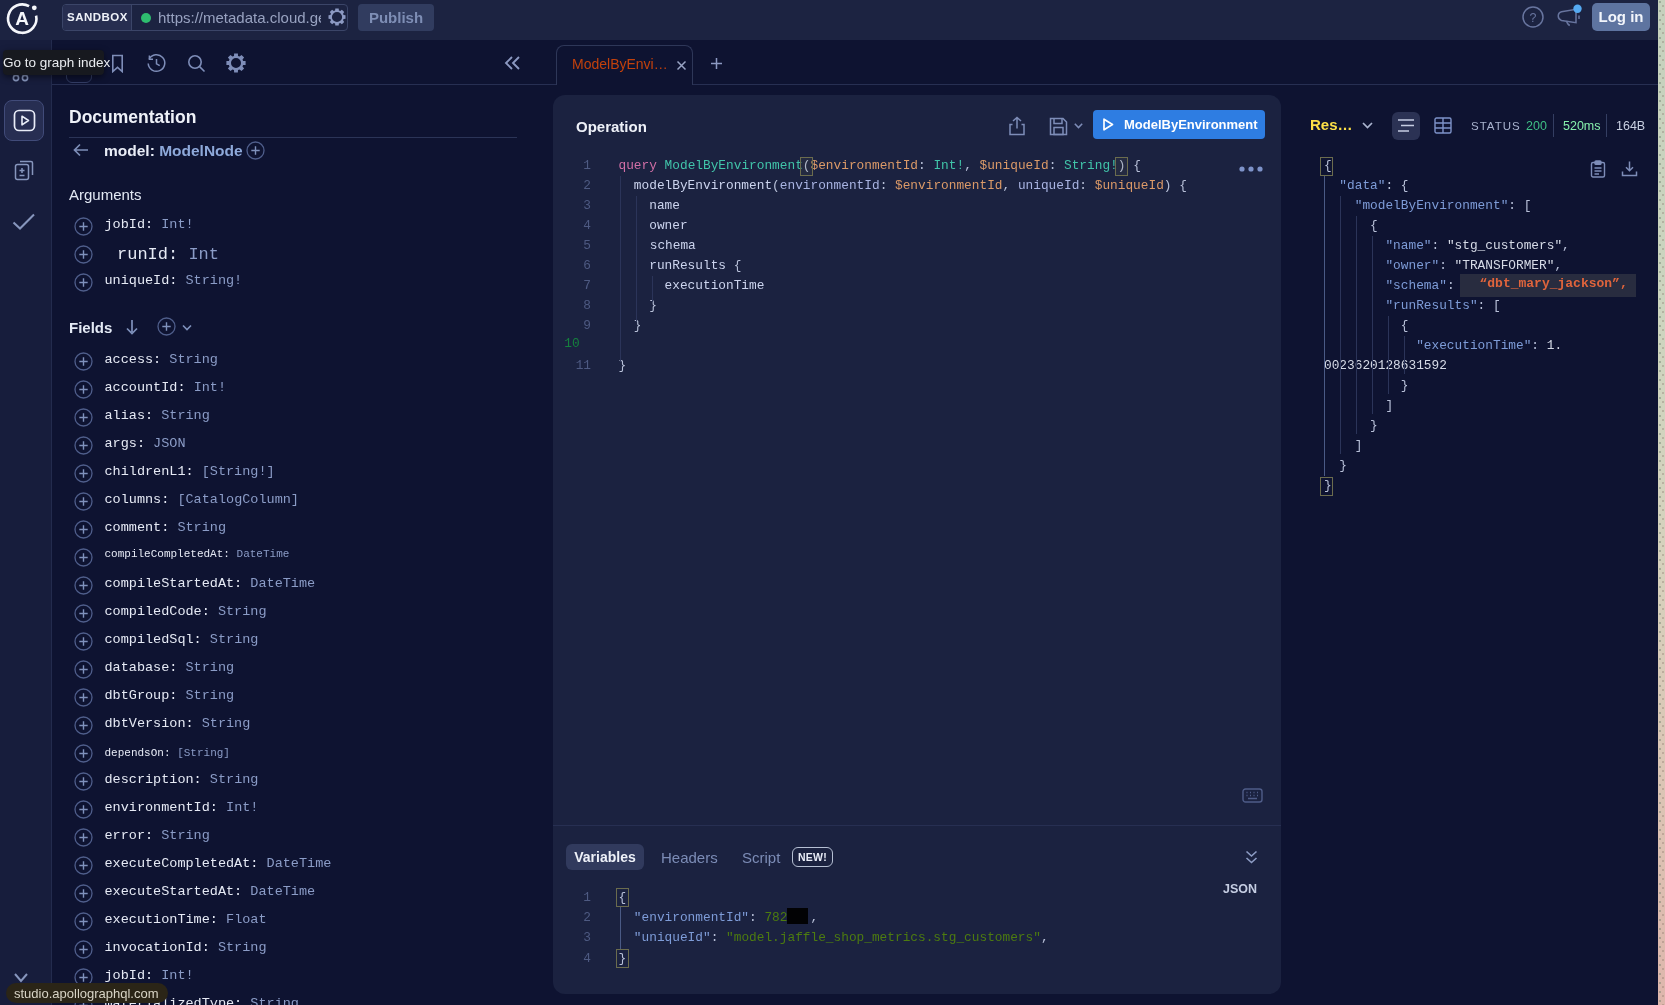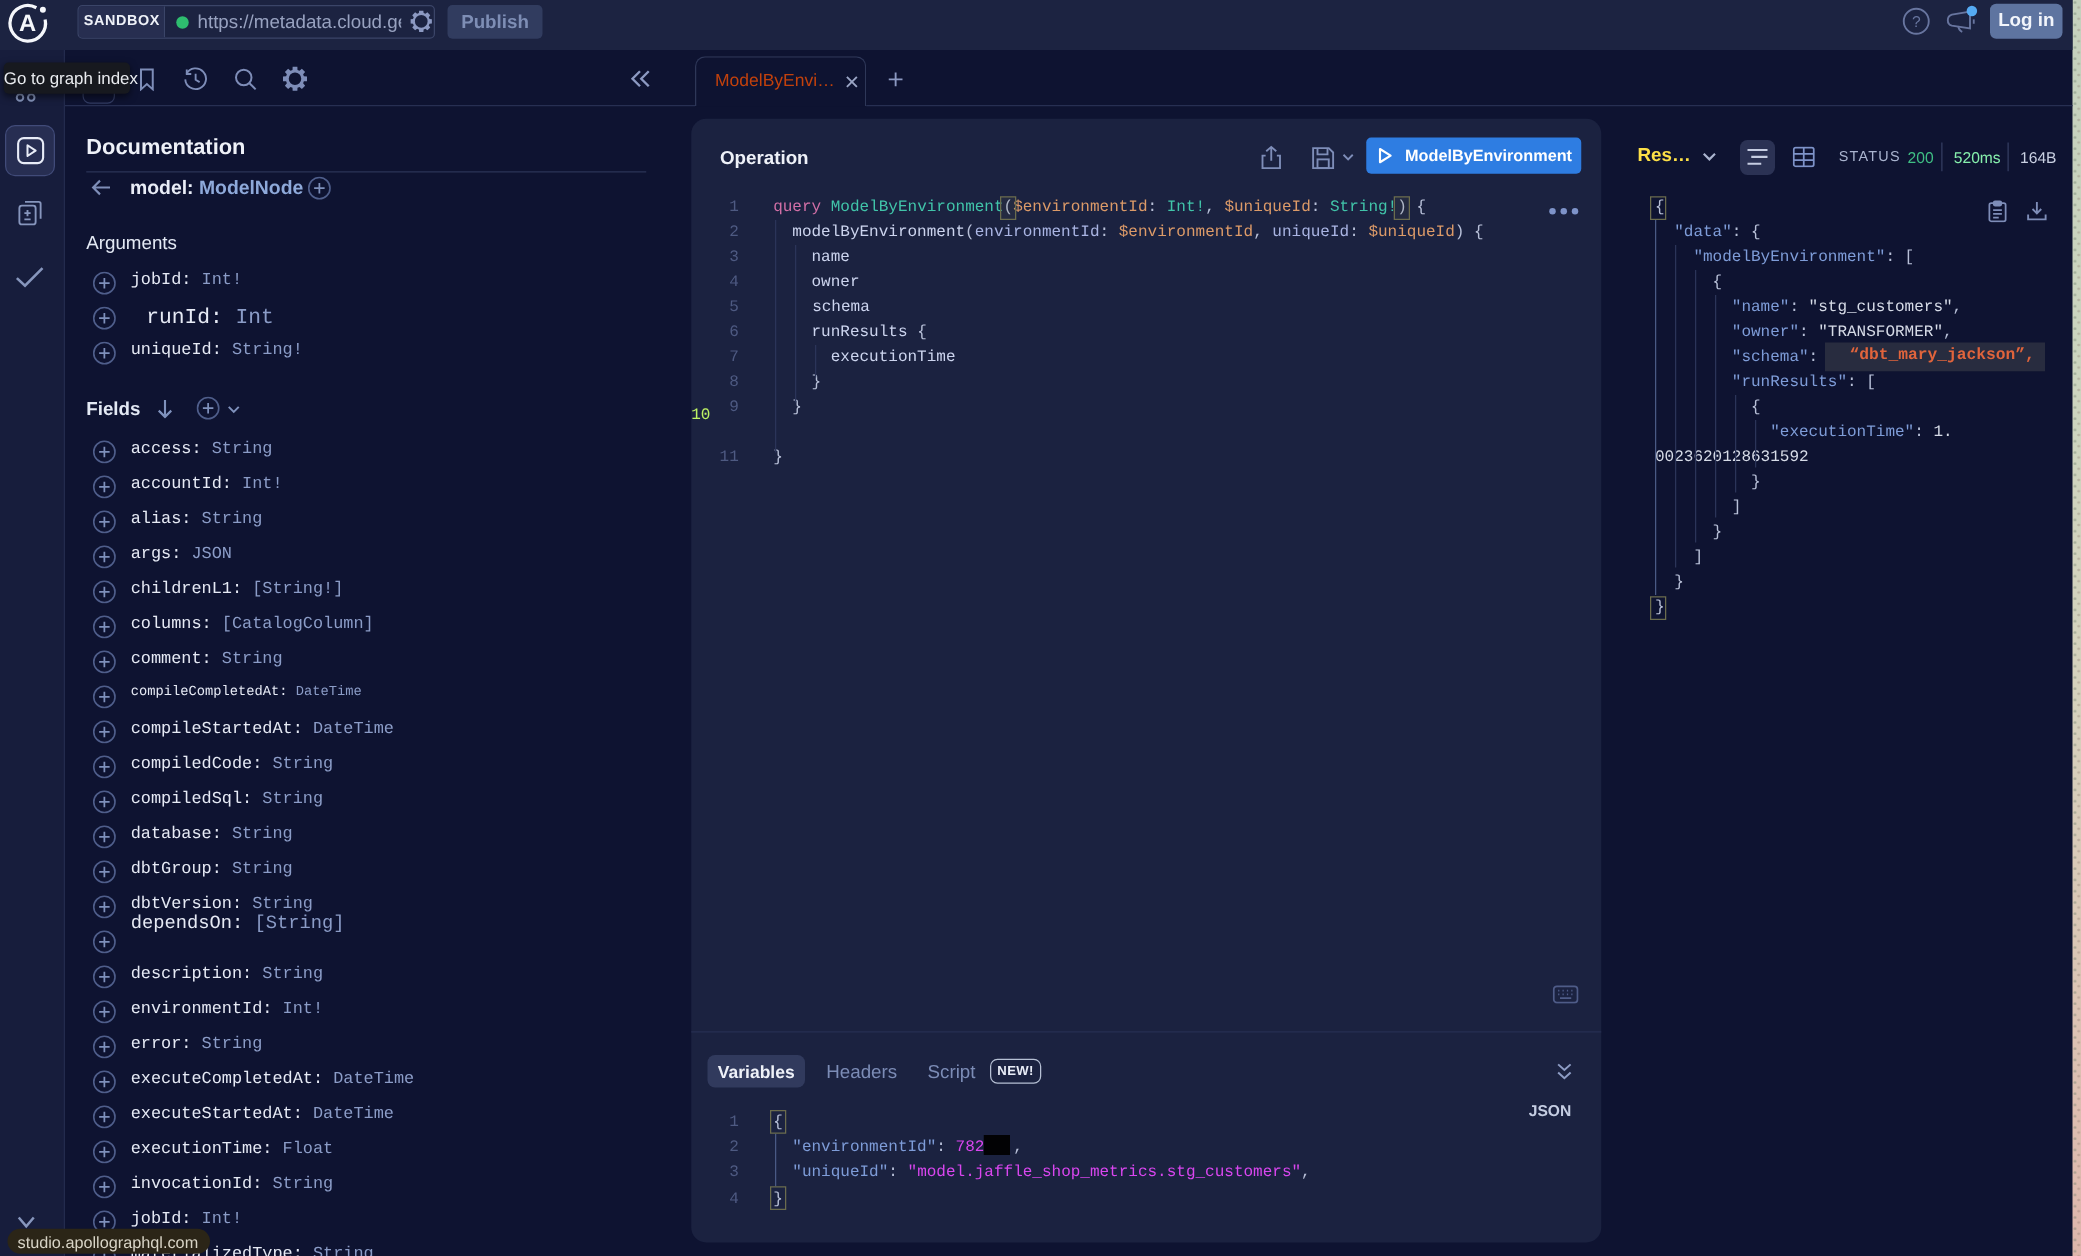--- a/index.html
+++ b/index.html
@@ -210,21 +210,21 @@
 <div class="abs mono" style="left:104.5px;top:687.9px;font-size:13.5px;color:#e6eaf5">dbtGroup: <span style="color:#8b9cc7">String</span></div>
 <svg class="abs" style="left:73.5px;top:715.9100000000001px" width="19.0" height="19.0">
     <circle cx="9.5" cy="9.5" r="8.5" fill="none" stroke="#4f5e8b" stroke-width="1.3"></circle>
     <path d="M9.5 5.3v8.4M5.3 9.5h8.4" stroke="#7f91bc" stroke-width="1.4"></path>
   </svg>
 <div class="abs mono" style="left:104.5px;top:715.9px;font-size:13.5px;color:#e6eaf5">dbtVersion: <span style="color:#8b9cc7">String</span></div>
 <svg class="abs" style="left:73.5px;top:743.88px" width="19.0" height="19.0">
     <circle cx="9.5" cy="9.5" r="8.5" fill="none" stroke="#4f5e8b" stroke-width="1.3"></circle>
     <path d="M9.5 5.3v8.4M5.3 9.5h8.4" stroke="#7f91bc" stroke-width="1.4"></path>
   </svg>
-<div class="abs mono" style="left:104.5px;top:730px;font-size:15px;color:#e6eaf5">dependsOn: <span style="color:#8b9cc7">[String]</span></div>
+<div class="abs mono" style="left:104.5px;top:747px;font-size:11px;color:#e6eaf5">dependsOn: <span style="color:#8b9cc7">[String]</span></div>
 <svg class="abs" style="left:73.5px;top:771.8499999999999px" width="19.0" height="19.0">
     <circle cx="9.5" cy="9.5" r="8.5" fill="none" stroke="#4f5e8b" stroke-width="1.3"></circle>
     <path d="M9.5 5.3v8.4M5.3 9.5h8.4" stroke="#7f91bc" stroke-width="1.4"></path>
   </svg>
 <div class="abs mono" style="left:104.5px;top:771.8px;font-size:13.5px;color:#e6eaf5">description: <span style="color:#8b9cc7">String</span></div>
 <svg class="abs" style="left:73.5px;top:799.8199999999999px" width="19.0" height="19.0">
     <circle cx="9.5" cy="9.5" r="8.5" fill="none" stroke="#4f5e8b" stroke-width="1.3"></circle>
     <path d="M9.5 5.3v8.4M5.3 9.5h8.4" stroke="#7f91bc" stroke-width="1.4"></path>
   </svg>
 <div class="abs mono" style="left:104.5px;top:799.8px;font-size:13.5px;color:#e6eaf5">environmentId: <span style="color:#8b9cc7">Int!</span></div>
@@ -297,21 +297,21 @@
 <div class="abs mono codeline" style="left:553px;top:235.7px;width:38px;text-align:right;color:#4e5a82">5</div>
 <div class="abs mono codeline" style="left:619px;top:235.7px">    <span class="c-fld">schema</span></div>
 <div class="abs mono codeline" style="left:553px;top:255.7px;width:38px;text-align:right;color:#4e5a82">6</div>
 <div class="abs mono codeline" style="left:618.5px;top:255.7px">    <span class="c-fld">runResults</span> <span class="c-p">{</span></div>
 <div class="abs mono codeline" style="left:553px;top:275.7px;width:38px;text-align:right;color:#4e5a82">7</div>
 <div class="abs mono codeline" style="left:618.5px;top:275.7px">      <span class="c-fld">executionTime</span></div>
 <div class="abs mono codeline" style="left:553px;top:295.7px;width:38px;text-align:right;color:#4e5a82">8</div>
 <div class="abs mono codeline" style="left:618.5px;top:295.7px">    <span class="c-p">}</span></div>
 <div class="abs mono codeline" style="left:553px;top:315.7px;width:38px;text-align:right;color:#4e5a82">9</div>
 <div class="abs mono codeline" style="left:618.5px;top:315.7px">  <span class="c-p">}</span></div>
-<div class="abs mono codeline" style="left:553px;top:322px;width:38px;text-align:left;color:#bef264">10</div>
+<div class="abs mono codeline" style="left:553px;top:334px;width:38px;text-align:center;color:#15803d">10</div>
 <div class="abs mono codeline" style="left:618.5px;top:335.7px"></div>
 <div class="abs mono codeline" style="left:553px;top:355.7px;width:38px;text-align:right;color:#4e5a82">11</div>
 <div class="abs mono codeline" style="left:618.5px;top:355.7px"><span class="c-p">}</span></div>
 <div class="abs" style="left:800px;top:156.5px;width:13px;height:19px;border:1px solid #6b6c4e;background:rgba(110,110,70,.12)"></div>
 <div class="abs" style="left:1115px;top:156.5px;width:13px;height:19px;border:1px solid #6b6c4e;background:rgba(110,110,70,.12)"></div>
 <div class="abs" style="left:619.5px;top:176px;width:1px;height:186px;background:#2b3459"></div>
 <div class="abs" style="left:635.5px;top:196px;width:1px;height:126px;background:#2b3459"></div>
 <div class="abs" style="left:651.5px;top:276px;width:1px;height:26px;background:#2b3459"></div>
 <svg class="abs" style="left:1238px;top:165px" width="28" height="8" viewBox="0 0 28 8">
  <g fill="#7e93c9">
@@ -416,14 +416,14 @@
 <div class="abs" style="left:3px;top:50px;width:101px;height:25px;line-height:25px;text-align:center;font-size:13.5px;color:#e9ebef;white-space:nowrap">Go to graph index</div>
 <svg class="abs" style="left:13px;top:972px" width="16" height="12" viewBox="0 0 16 12">
  <path d="M2 2 L8 9 L14 2" fill="none" stroke="#8796bd" stroke-width="2"></path>
   </svg>
 <div class="abs" style="left:6px;top:983px;width:162px;height:20px;background:#2b2517;border-radius:10px"></div>
 <div class="abs" style="left:14px;top:986px;font-size:13px;color:#d8d4c6">studio.apollographql.com</div>
 
 <style>
  .c-kw{color:#d16fa6}.c-op{color:#41c4a9}.c-p{color:#b8c0d8}.c-var{color:#dc9a68}
  .c-int{color:#41c4a9}.c-fld{color:#ccd4ee}.c-arg{color:#a9b4e2}
- .c-key{color:#7e9cd8}.c-str{color:#d946ef}.c-val{color:#d6dbe7}
+ .c-key{color:#7e9cd8}.c-str{color:#4d7c0f}.c-val{color:#d6dbe7}
 </style>
 
 </body></html>

